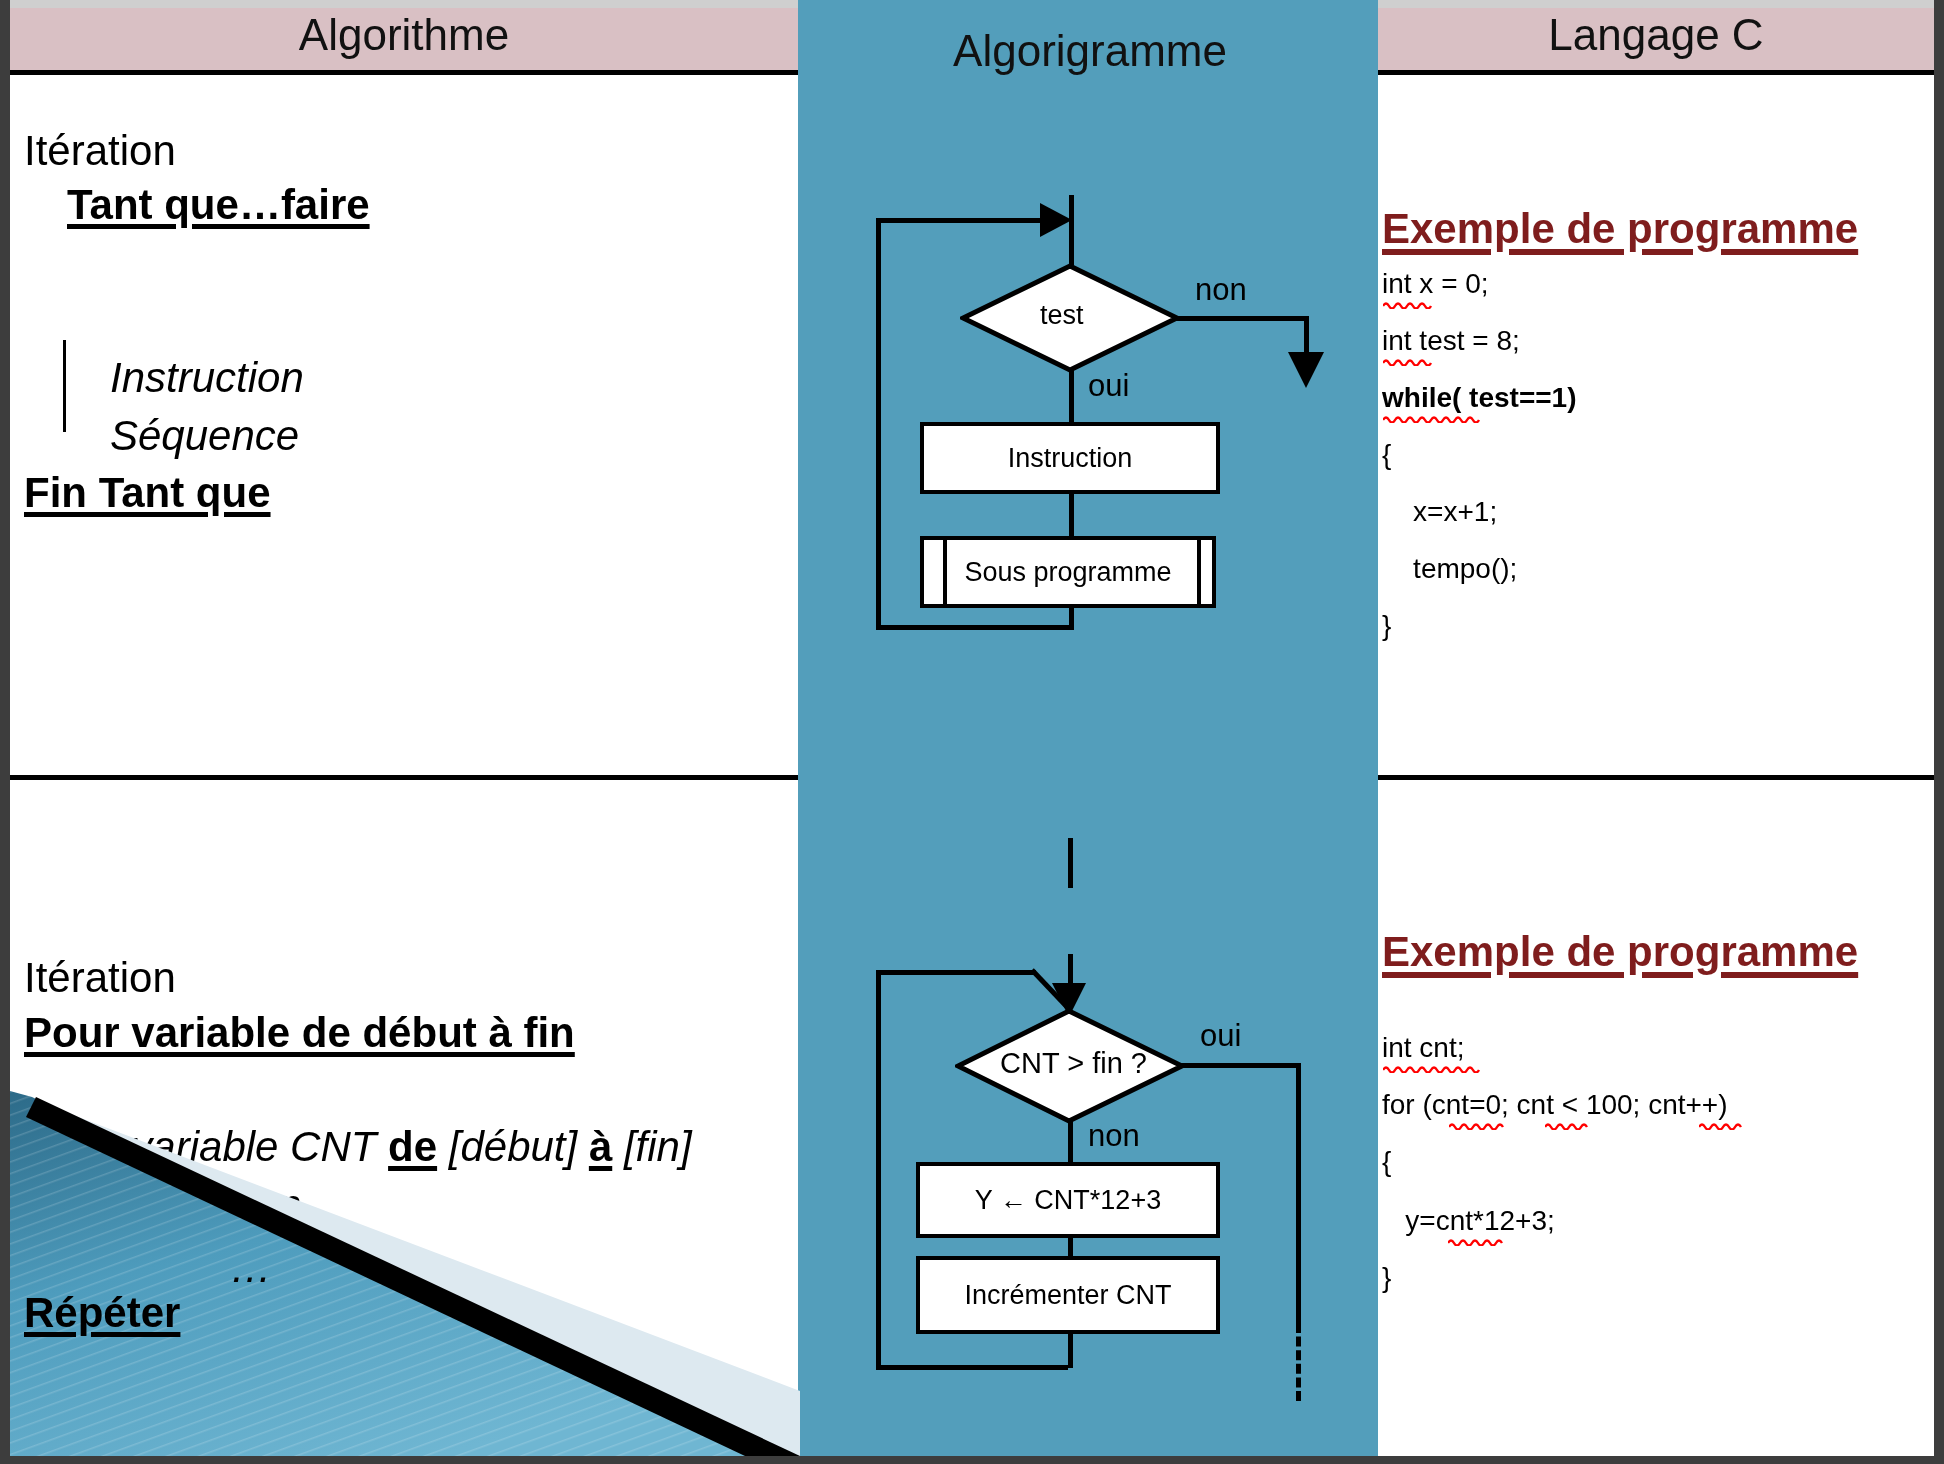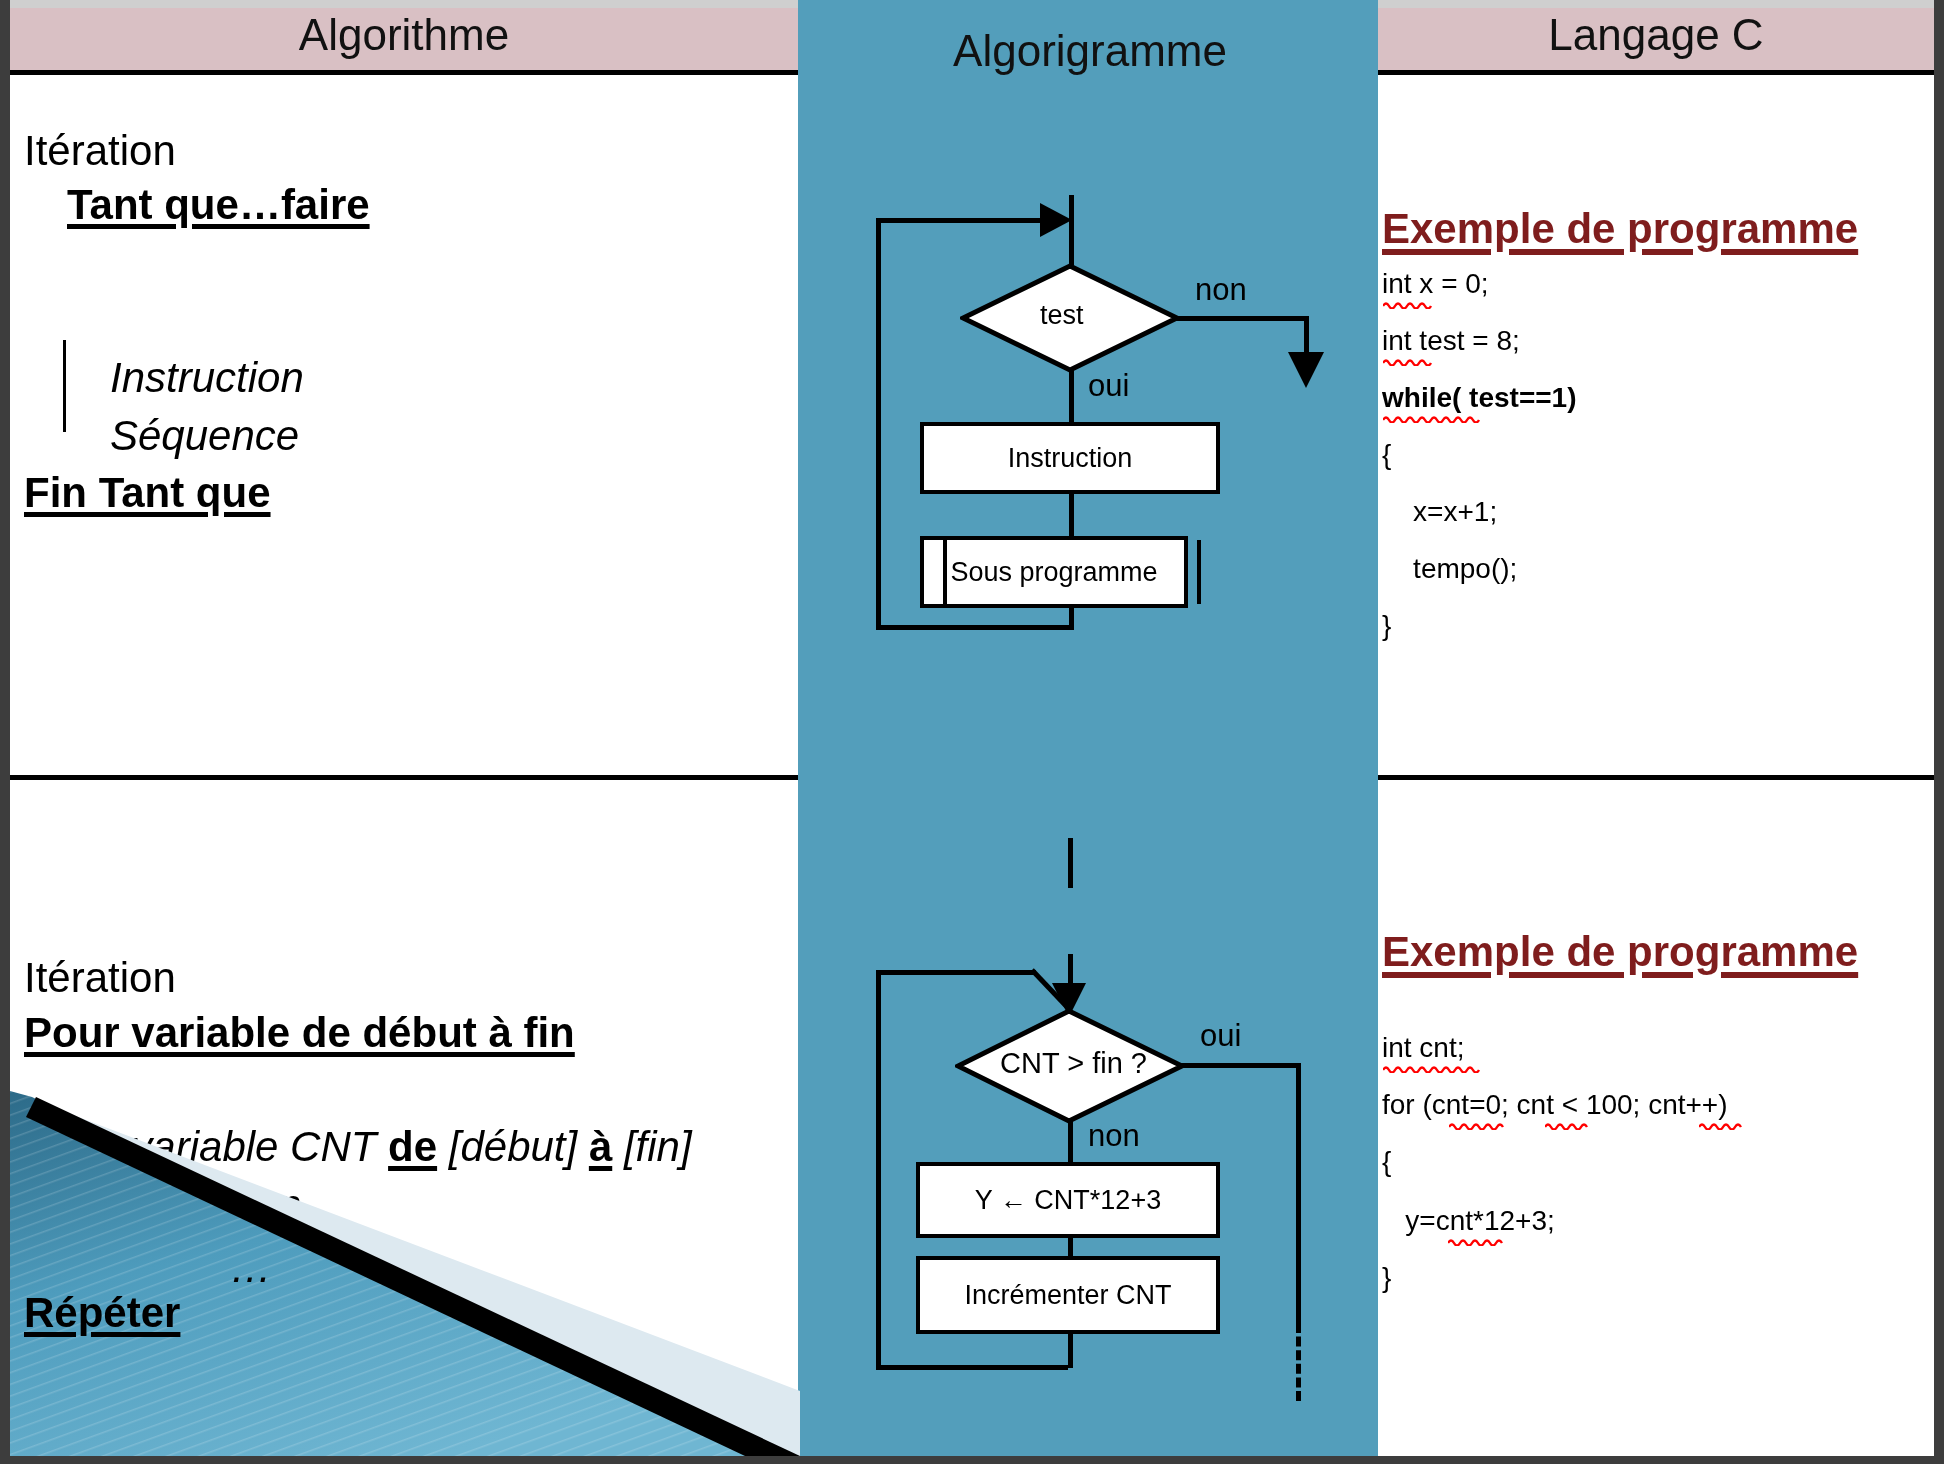--- a/index.html
+++ b/index.html
@@ -151,21 +151,21 @@
 
   <div class="fc-line-v" style="left:1069px; top:368px; height:54px;"></div>
   <div class="fc-label" style="left:1088px; top:368px;">oui</div>
 
   <div class="fc-box" style="left:920px; top:422px; width:300px; height:72px;">
     <span>Instruction</span>
   </div>
 
   <div class="fc-line-v" style="left:1069px; top:494px; height:42px;"></div>
 
-  <div class="fc-box" style="left:920px; top:536px; width:268px; height:72px;">
+  <div class="fc-box" style="left:920px; top:536px; width:296px; height:72px;">
     <span>Sous programme</span>
   </div>
   <div class="fc-sub-bar" style="left:943px; top:540px; height:64px;"></div>
   <div class="fc-sub-bar" style="left:1197px; top:540px; height:64px;"></div>
 
   <div class="fc-line-v" style="left:1069px; top:608px; height:22px;"></div>
 
   <div class="code-title" style="left:1382px; top:205px;">Exemple de programme</div>
 
   <div class="code" style="left:1382px; top:268px;">int x = 0;</div>

